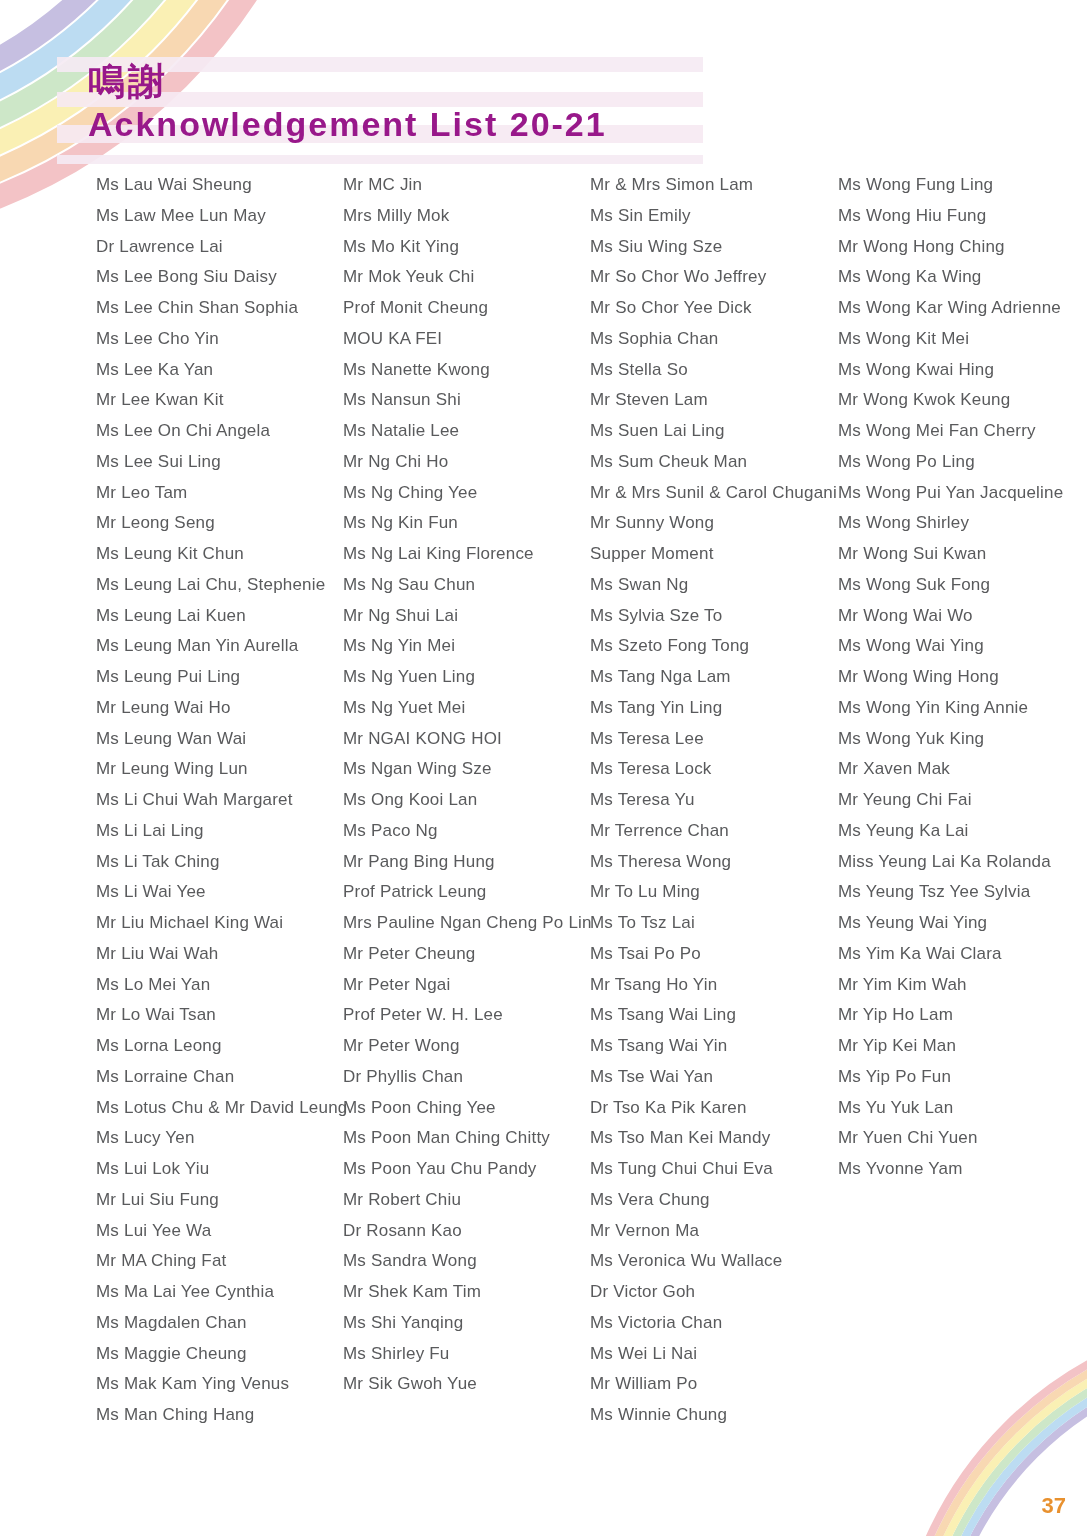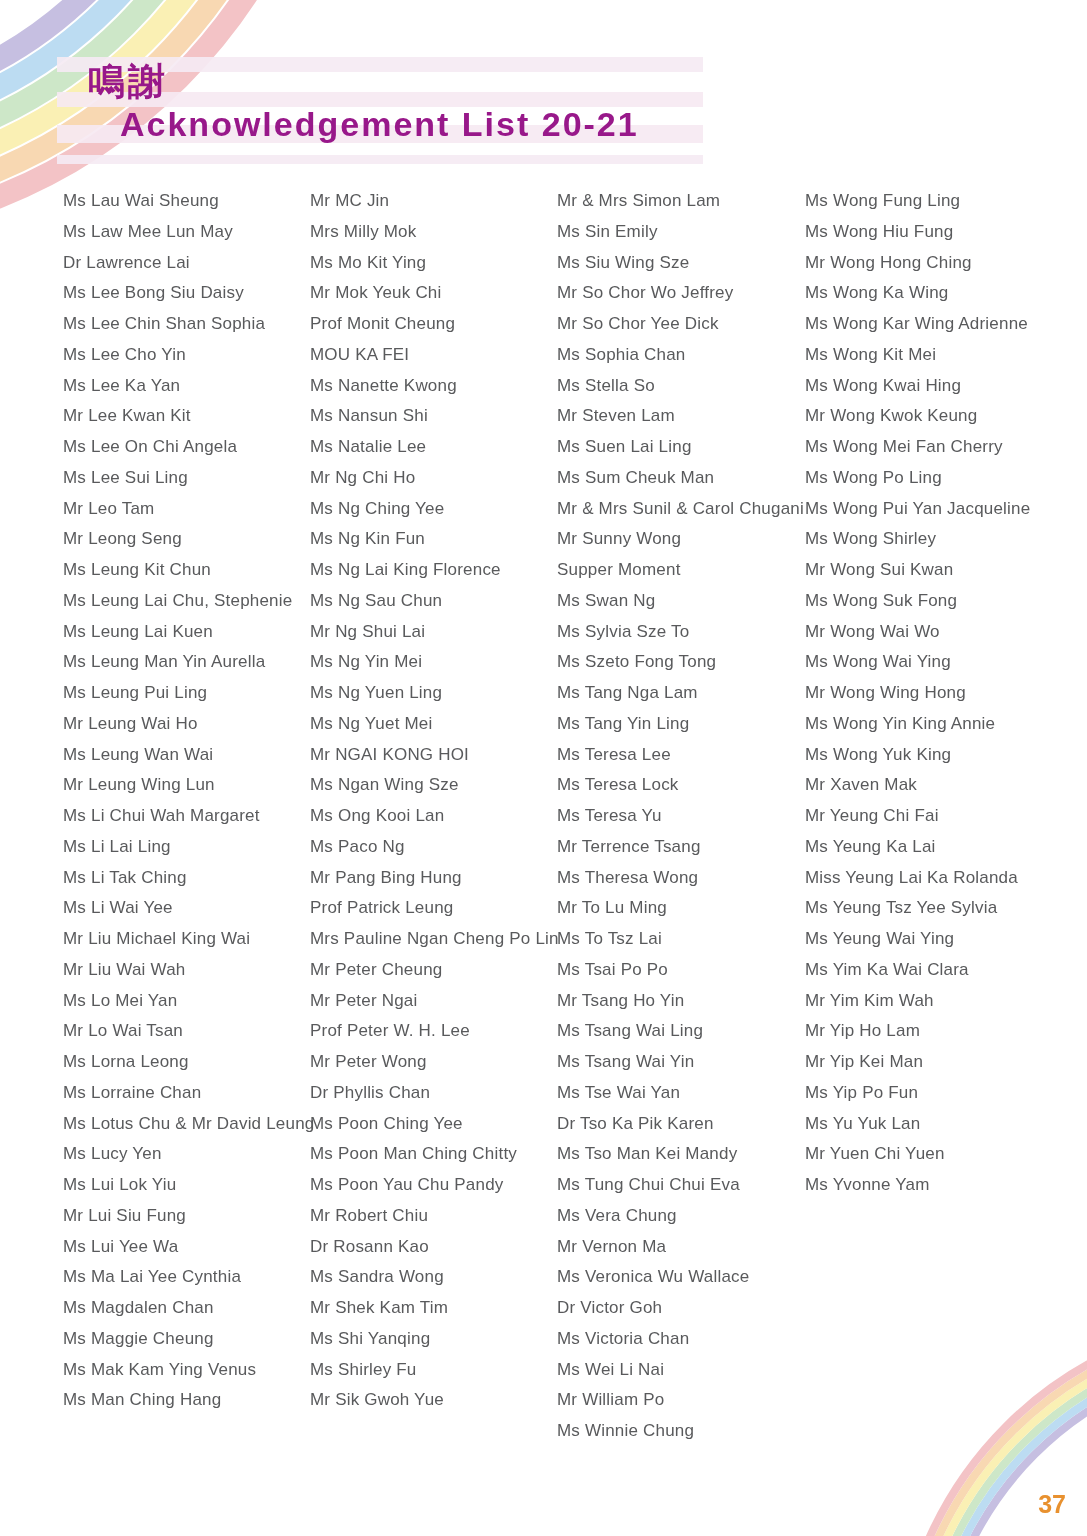--- a/index.html
+++ b/index.html
@@ -13,33 +13,33 @@
   #rainbow-br{right:0;bottom:0;}
   .stripe{
     position:absolute;left:57px;width:646px;background:#F5EAF3;opacity:.92;
   }
   .stripe.s1{top:57px;height:15px;}
   .stripe.s2{top:92px;height:15px;background:#F6E9F2;}
   .stripe.s3{top:125px;height:18px;background:#F6E9F2;}
   .stripe.s4{top:155px;height:9px;}
   .title{position:absolute;left:88px;top:60px;color:#98188A;z-index:5;}
   .title .zh{font-size:37px;font-weight:bold;line-height:44px;letter-spacing:3px;}
-  .title .en{font-size:34px;font-weight:bold;line-height:40px;letter-spacing:2px;margin-left:32px;}
-  .col{position:absolute;top:186px;white-space:nowrap;z-index:4;}
+  .title .en{font-size:34px;font-weight:bold;line-height:40px;letter-spacing:2px;}
+  .col{position:absolute;top:170px;white-space:nowrap;z-index:4;margin-left:33px;}
   #col1{left:63px;}
   #col2{left:310px;}
   #col3{left:557px;}
   #col4{left:805px;}
   .name{
     height:30.76px;line-height:30.76px;font-size:17px;color:#595A5C;
     letter-spacing:.2px;
   }
   .pagenum{
     position:absolute;right:21px;bottom:17px;
-    font-size:25px;font-weight:bold;color:#E8912F;z-index:6;text-align:right;
+    font-size:22px;font-weight:bold;color:#E8912F;z-index:6;text-align:right;
   }
 </style>
 </head>
 <body>
 
 <svg id="rainbow-tl" class="rainbow-svg" width="330" height="250" viewBox="0 0 330 250">
   <g fill="none">
     <circle cx="-200" cy="-300" r="410" stroke="#C6BFE1" stroke-width="23"></circle>
     <circle cx="-200" cy="-300" r="435" stroke="#BCDCF2" stroke-width="23"></circle>
     <circle cx="-200" cy="-300" r="460" stroke="#CDE7C8" stroke-width="23"></circle>
@@ -99,20 +99,21 @@
     <div class="name">Mr Liu Wai Wah</div>
     <div class="name">Ms Lo Mei Yan</div>
     <div class="name">Mr Lo Wai Tsan</div>
     <div class="name">Ms Lorna Leong</div>
     <div class="name">Ms Lorraine Chan</div>
     <div class="name">Ms Lotus Chu &amp; Mr David Leung</div>
     <div class="name">Ms Lucy Yen</div>
     <div class="name">Ms Lui Lok Yiu</div>
     <div class="name">Mr Lui Siu Fung</div>
     <div class="name">Ms Lui Yee Wa</div>
+    <div class="name">Mr MA Ching Fat</div>
     <div class="name">Ms Ma Lai Yee Cynthia</div>
     <div class="name">Ms Magdalen Chan</div>
     <div class="name">Ms Maggie Cheung</div>
     <div class="name">Ms Mak Kam Ying Venus</div>
     <div class="name">Ms Man Ching Hang</div>
   </div>
 <div id="col2" class="col">
     <div class="name">Mr MC Jin</div>
     <div class="name">Mrs Milly Mok</div>
     <div class="name">Ms Mo Kit Ying</div>
@@ -169,21 +170,21 @@
     <div class="name">Mr Sunny Wong</div>
     <div class="name">Supper Moment</div>
     <div class="name">Ms Swan Ng</div>
     <div class="name">Ms Sylvia Sze To</div>
     <div class="name">Ms Szeto Fong Tong</div>
     <div class="name">Ms Tang Nga Lam</div>
     <div class="name">Ms Tang Yin Ling</div>
     <div class="name">Ms Teresa Lee</div>
     <div class="name">Ms Teresa Lock</div>
     <div class="name">Ms Teresa Yu</div>
-    <div class="name">Mr Terrence Tsang</div>
+    <div class="name">Mr Terrence Chan</div>
     <div class="name">Ms Theresa Wong</div>
     <div class="name">Mr To Lu Ming</div>
     <div class="name">Ms To Tsz Lai</div>
     <div class="name">Ms Tsai Po Po</div>
     <div class="name">Mr Tsang Ho Yin</div>
     <div class="name">Ms Tsang Wai Ling</div>
     <div class="name">Ms Tsang Wai Yin</div>
     <div class="name">Ms Tse Wai Yan</div>
     <div class="name">Dr Tso Ka Pik Karen</div>
     <div class="name">Ms Tso Man Kei Mandy</div>

